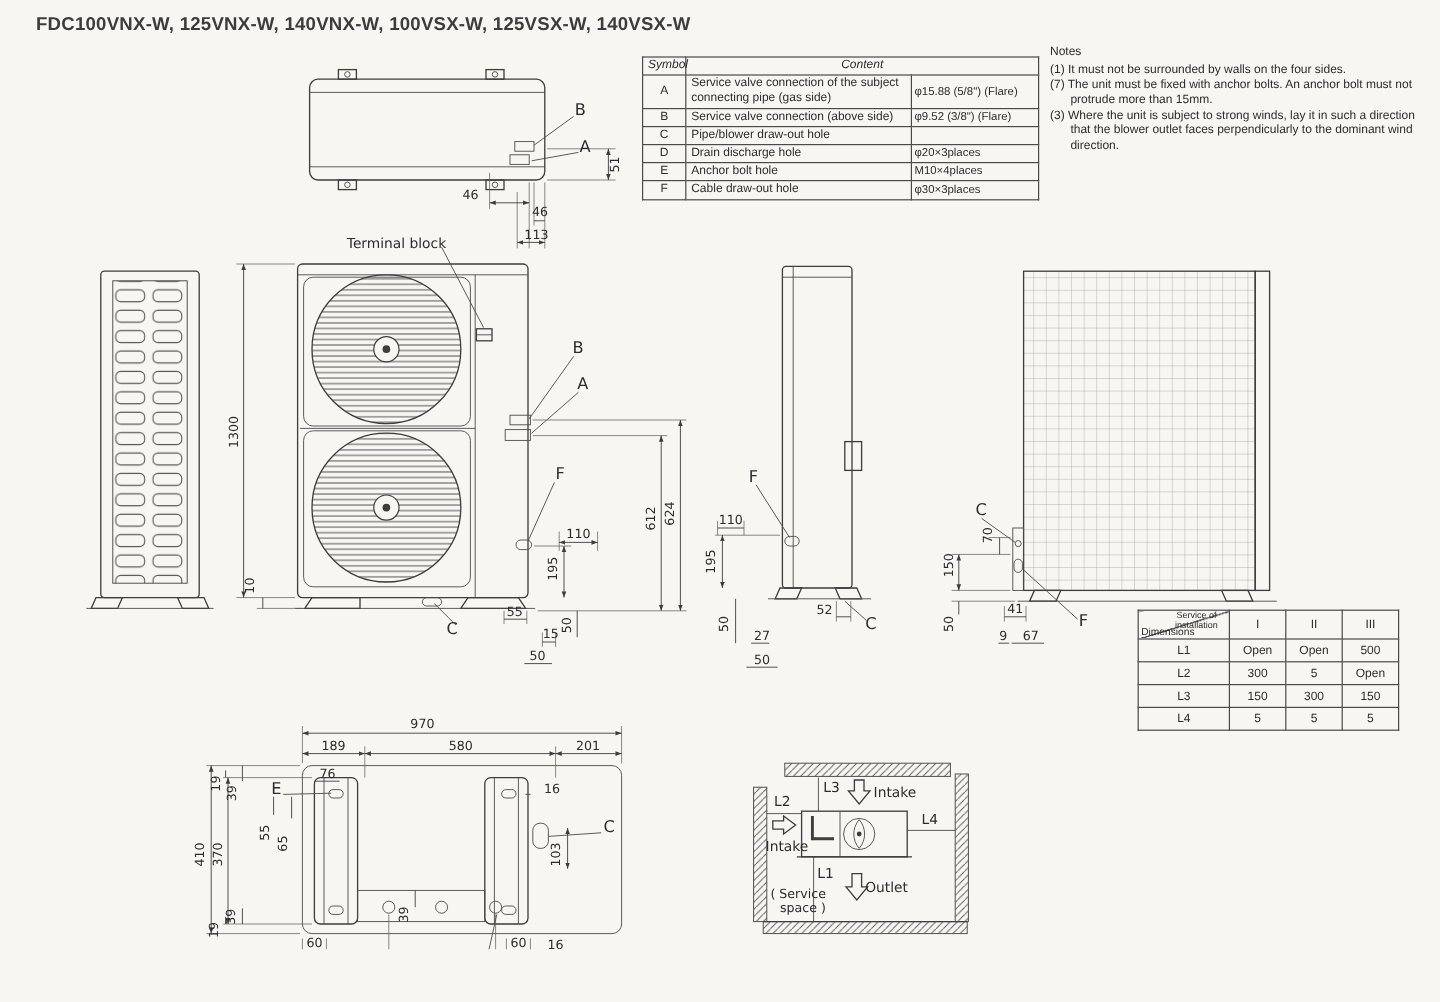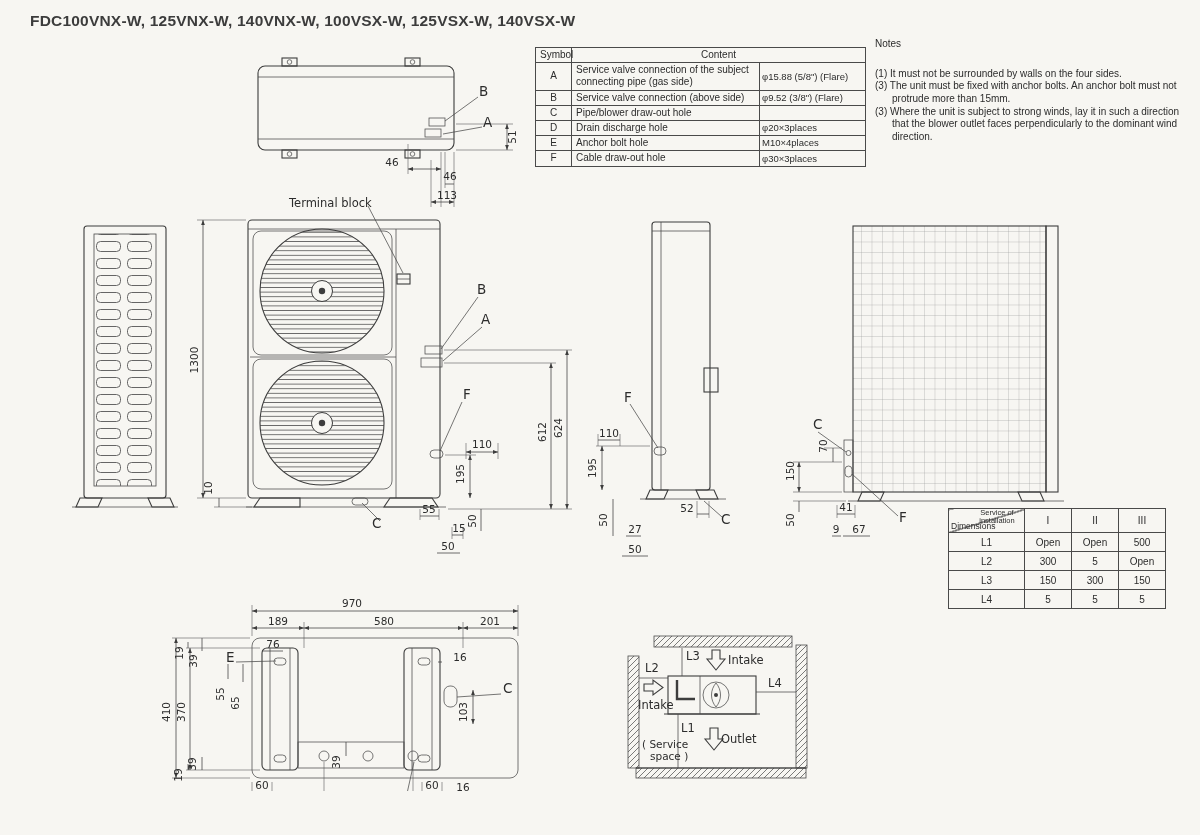--- a/index.html
+++ b/index.html
@@ -13,32 +13,32 @@
   svg .callout { font-size:13.5px; }
   svg .lbl { font-size:11.5px; }
   svg .lbl2 { font-size:10.5px; }
   .ln { stroke:#3d3d3d; stroke-width:1.1; fill:none; }
   .tn { stroke:#4a4a4a; stroke-width:0.75; fill:none; }
   .ext { stroke:#5a5a5a; stroke-width:0.6; fill:none; }
   .dml { stroke:#3d3d3d; stroke-width:0.75; fill:none; }
   table { border-collapse:collapse; position:absolute; }
   .symbol-table { left:535px; top:47px; width:330px; font-size:10px; table-layout:fixed; }
   .symbol-table th,.symbol-table td { border:1px solid #4a4a4a; padding:1px 4px; font-weight:normal; line-height:1.22; vertical-align:middle; }
-  .symbol-table thead th { text-align:center; }
+  .symbol-table thead th { text-align:center;font-style:italic; }
   .symbol-table .sym { text-align:center; }
   .symbol-table .val { font-size:9.5px; padding:1px 2px; white-space:nowrap; }
   .install-table { left:948px; top:508px; font-size:10px; table-layout:fixed; }
   .install-table th,.install-table td { border:1px solid #4a4a4a; text-align:center; font-weight:normal; height:19px; padding:0 2px; }
   .install-table .corner { width:76px; height:24px; position:relative;
      background:linear-gradient(to bottom right, transparent calc(50% - 0.6px), #4a4a4a calc(50% - 0.6px), #4a4a4a calc(50% + 0.6px), transparent calc(50% + 0.6px)); }
   .install-table .ccol { width:47px; }
   .corner-top { position:absolute; top:0; right:1px; width:52px; font-size:7.5px; line-height:1.05; text-align:center; }
   .corner-bottom { position:absolute; bottom:1px; left:2px; font-size:8.5px; }
   .notes { position:absolute; left:875px; top:38px; width:322px; font-size:10px; line-height:1.27; }
-  .notes-heading { margin-bottom:17px; }
+  .notes-heading { margin-bottom:2px; }
   .note { padding-left:17px; text-indent:-17px; }
   .caption { position:absolute; left:628px; top:790px; font-size:13.5px; color:#1d4ed8; }
 </style>
 </head>
 <body>
 
 <div class="page">
 
   <div class="title">FDC100VNX-W, 125VNX-W, 140VNX-W, 100VSX-W, 125VSX-W, 140VSX-W</div>
 
@@ -400,21 +400,21 @@
         <td class="sym">F</td>
         <td>Cable draw-out hole</td>
         <td class="val">φ30×3places</td>
       </tr>
     </tbody>
   </table>
 
   <div class="notes">
     <div class="notes-heading">Notes</div>
     <div class="note">(1) It must not be surrounded by walls on the four sides.</div>
-    <div class="note">(3) The unit must be fixed with anchor bolts. An anchor bolt must not protrude more than 15mm.</div>
+    <div class="note">(7) The unit must be fixed with anchor bolts. An anchor bolt must not protrude more than 15mm.</div>
     <div class="note">(3) Where the unit is subject to strong winds, lay it in such a direction that the blower outlet faces perpendicularly to the dominant wind direction.</div>
   </div>
 
   <table class="install-table">
     <tbody>
       <tr>
         <th class="corner">
           <span class="corner-top">Service of installation</span>
           <span class="corner-bottom">Dimensions</span>
         </th>

